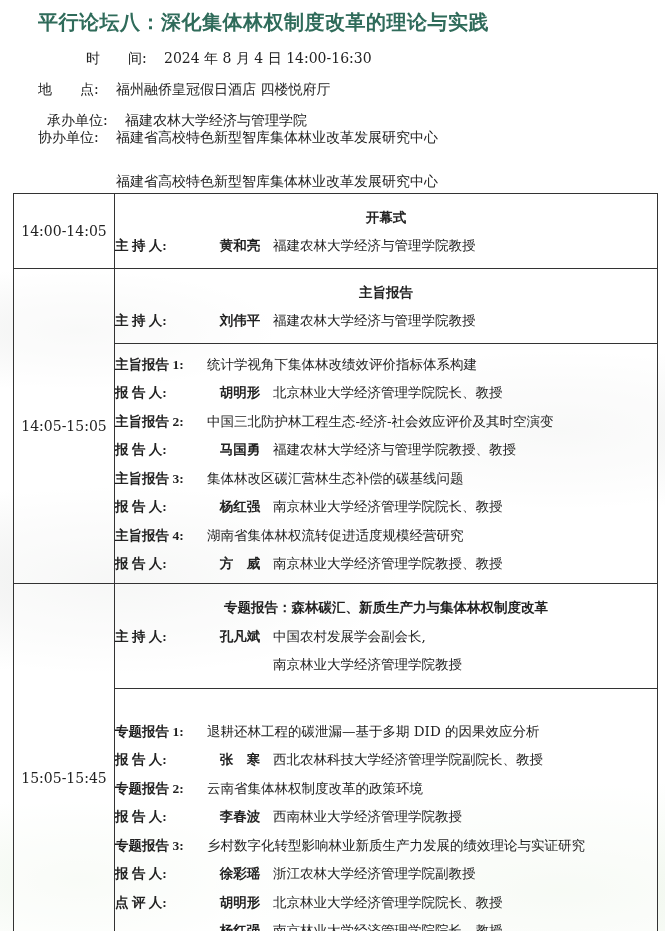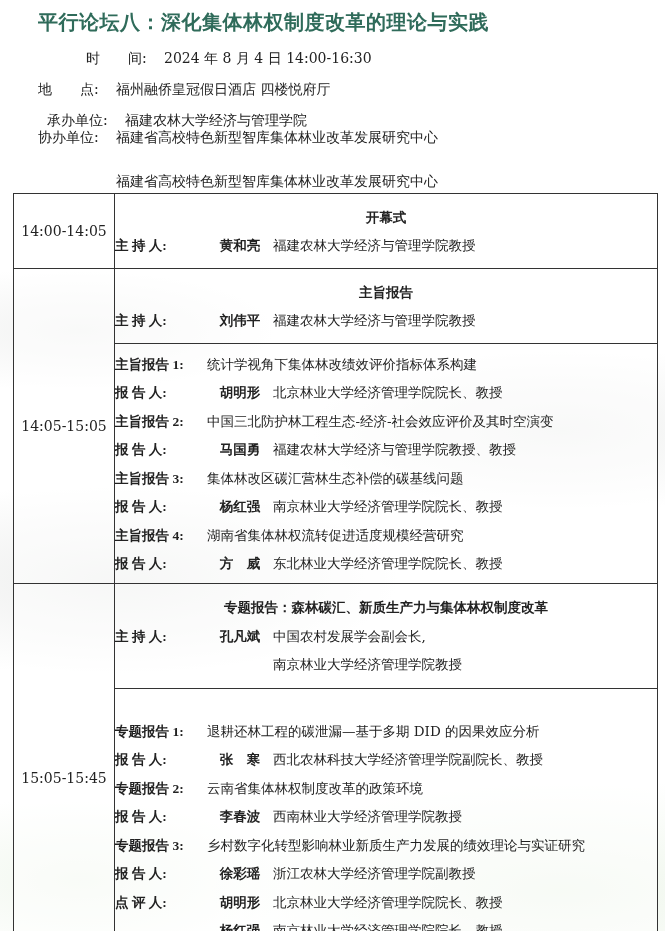--- a/index.html
+++ b/index.html
@@ -90,21 +90,21 @@
   </tr>
   <tr style="height:240px;">
     <td class="content">
       <div class="line"><span class="k w3">主旨报告 1:</span><span>统计学视角下集体林改绩效评价指标体系构建</span></div>
       <div class="line"><span class="k w3">报 告 人:</span><span class="nm">胡明形</span><span>北京林业大学经济管理学院院长、教授</span></div>
       <div class="line"><span class="k w3">主旨报告 2:</span><span>中国三北防护林工程生态-经济-社会效应评价及其时空演变</span></div>
       <div class="line"><span class="k w3">报 告 人:</span><span class="nm">马国勇</span><span>福建农林大学经济与管理学院教授、教授</span></div>
       <div class="line"><span class="k w3">主旨报告 3:</span><span>集体林改区碳汇营林生态补偿的碳基线问题</span></div>
       <div class="line"><span class="k w3">报 告 人:</span><span class="nm">杨红强</span><span>南京林业大学经济管理学院院长、教授</span></div>
       <div class="line"><span class="k w3">主旨报告 4:</span><span>湖南省集体林权流转促进适度规模经营研究</span></div>
-      <div class="line"><span class="k w3">报 告 人:</span><span class="nm">方　威</span><span>东北林业大学经济管理学院院长、教授</span></div>
+      <div class="line"><span class="k w3">报 告 人:</span><span class="nm">方　威</span><span>南京林业大学经济管理学院教授、教授</span></div>
     </td>
   </tr>
 
   <tr style="height:105px;">
     <td class="time" rowspan="2">15:05-15:45</td>
     <td class="content">
       <div class="line center">专题报告：森林碳汇、新质生产力与集体林权制度改革</div>
       <div class="line">
         <span class="k w3">主 持 人:</span><span class="nm">孔凡斌</span><span>中国农村发展学会副会长,</span>
       </div>

